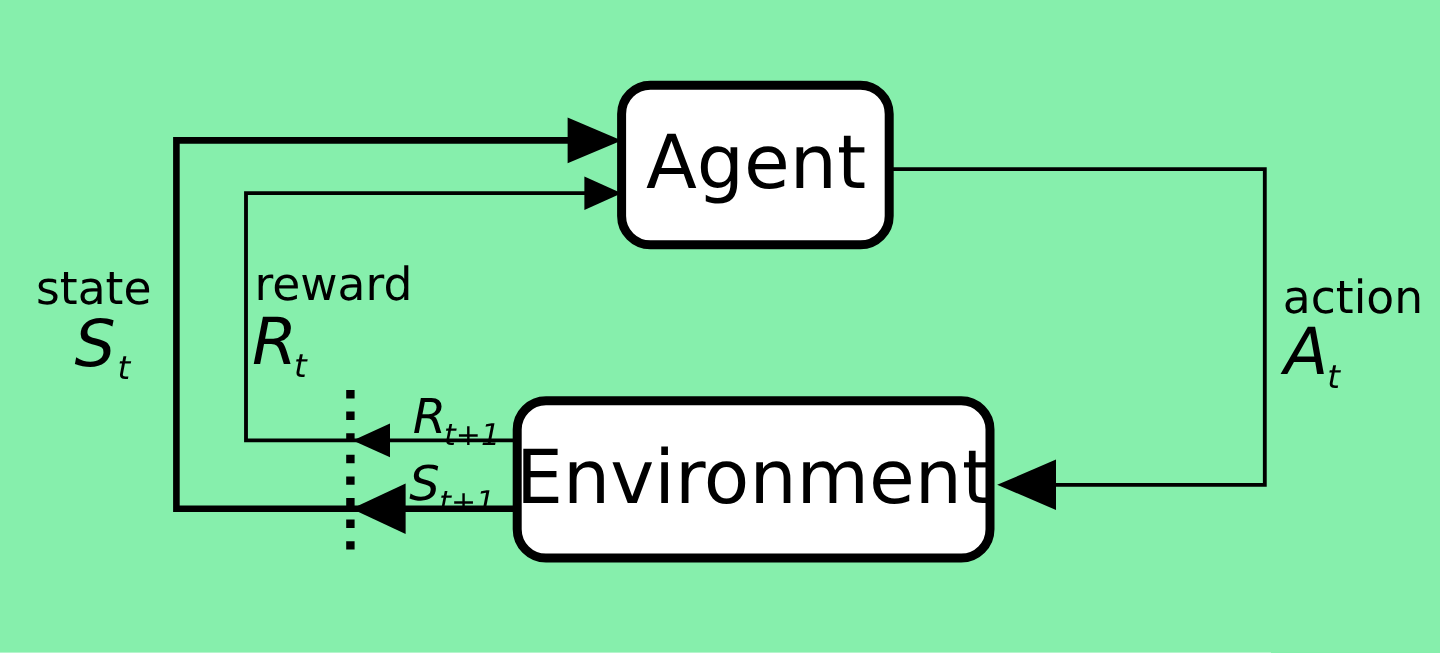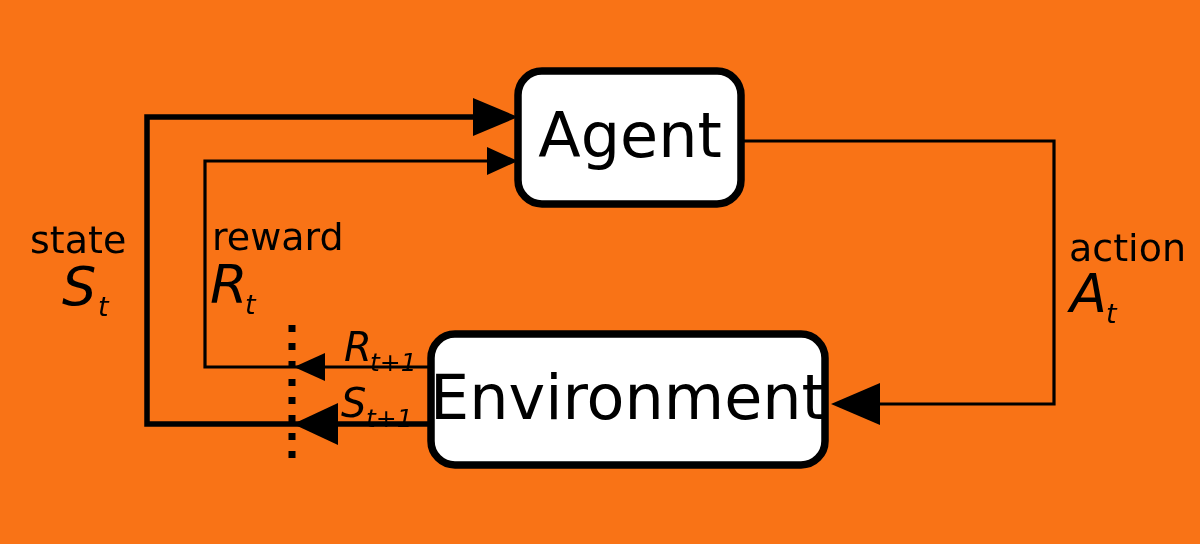--- a/index.html
+++ b/index.html
@@ -8,21 +8,21 @@
     padding: 0;
     background: #ffffff;
   }
   body {
     font-family: "DejaVu Sans", sans-serif;
   }
   #diagram-root {
     position: relative;
     width: 1200px;
     height: 544px;
-    background: #f97316;
+    background: #86efac;
     overflow: hidden;
   }
   #diagram-svg {
     position: absolute;
     left: 0;
     top: 0;
     width: 1200px;
     height: 544px;
     display: block;
   }

